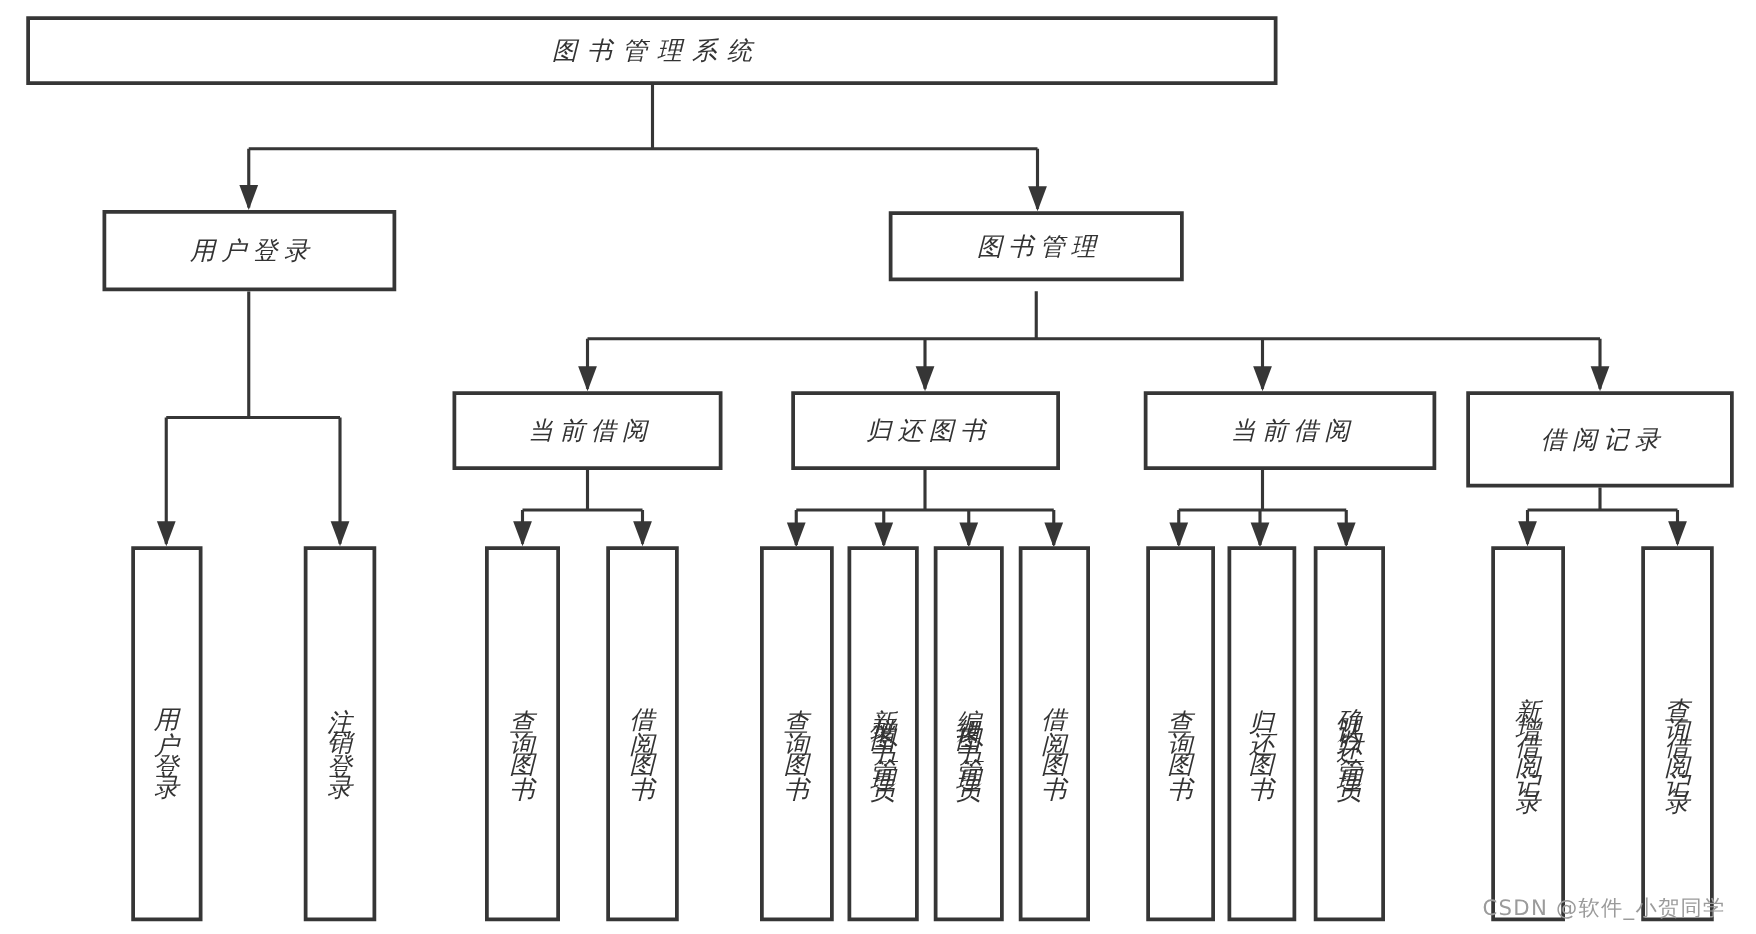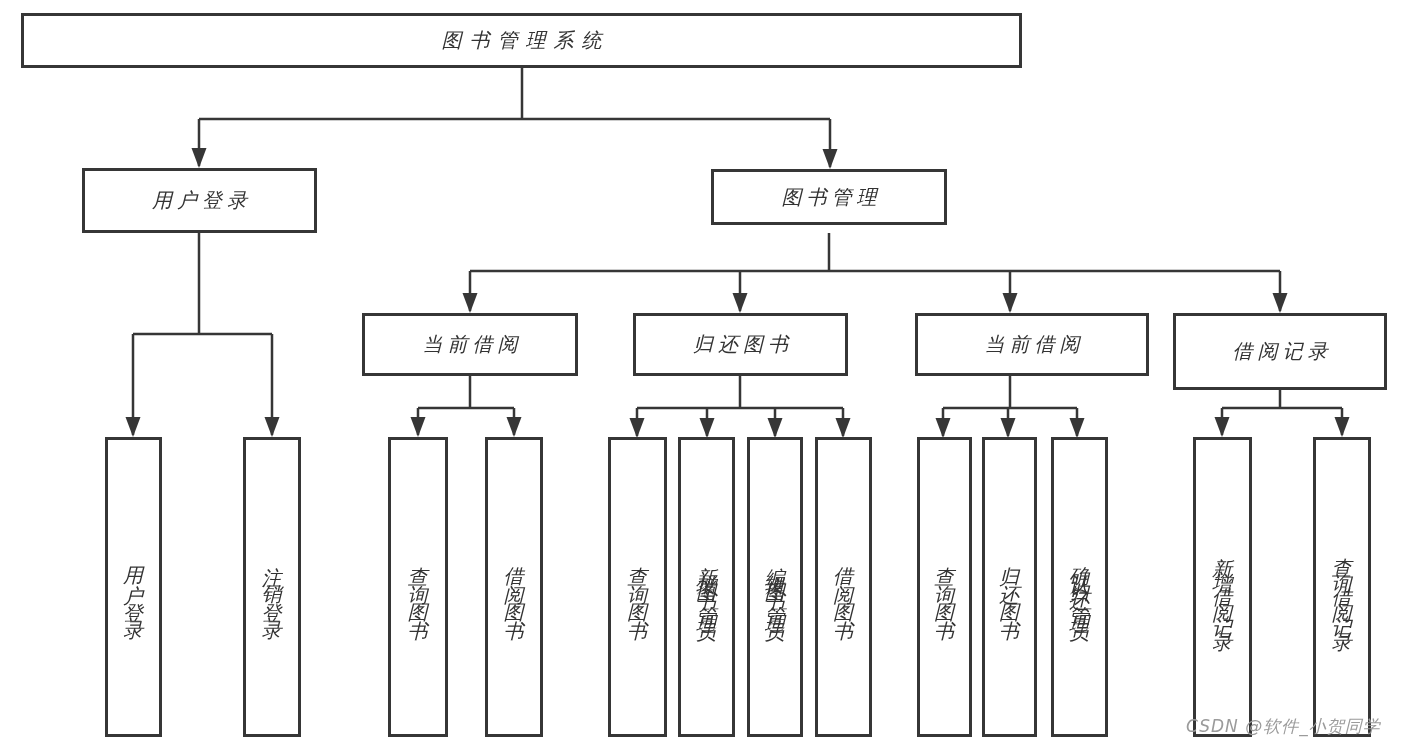--- a/index.html
+++ b/index.html
@@ -16,21 +16,21 @@
   .hl2{font-size:20px;letter-spacing:5px;text-indent:5px;white-space:nowrap;color:#333333;}
   .vl{
     writing-mode:vertical-rl;text-orientation:mixed;
     font-size:20px;line-height:1;white-space:nowrap;color:#333333;
   }
   .ls-wide{letter-spacing:18px;}
   .ls-mid{letter-spacing:15px;}
   .ls-tight{letter-spacing:8px;}
   .watermark{
     position:absolute;left:1186px;top:715px;font-size:17px;color:#9b9b9b;
-    letter-spacing:1px;white-space:nowrap;z-index:5;font-style:italic;
+    letter-spacing:1px;white-space:nowrap;z-index:5;
   }
 </style>
 </head>
 <body>
 
 <div class="canvas">
 
   <svg class="connectors" width="1405" height="747" viewBox="0 0 1405 747" aria-hidden="true">
     <path fill="none" stroke="#363636" stroke-width="2.5" d="M522 68 V119 M199 119 H830 M199 119 V166 M830 119 V167
          M199 233 V334 M133 334 H272 M133 334 V435 M272 334 V435

